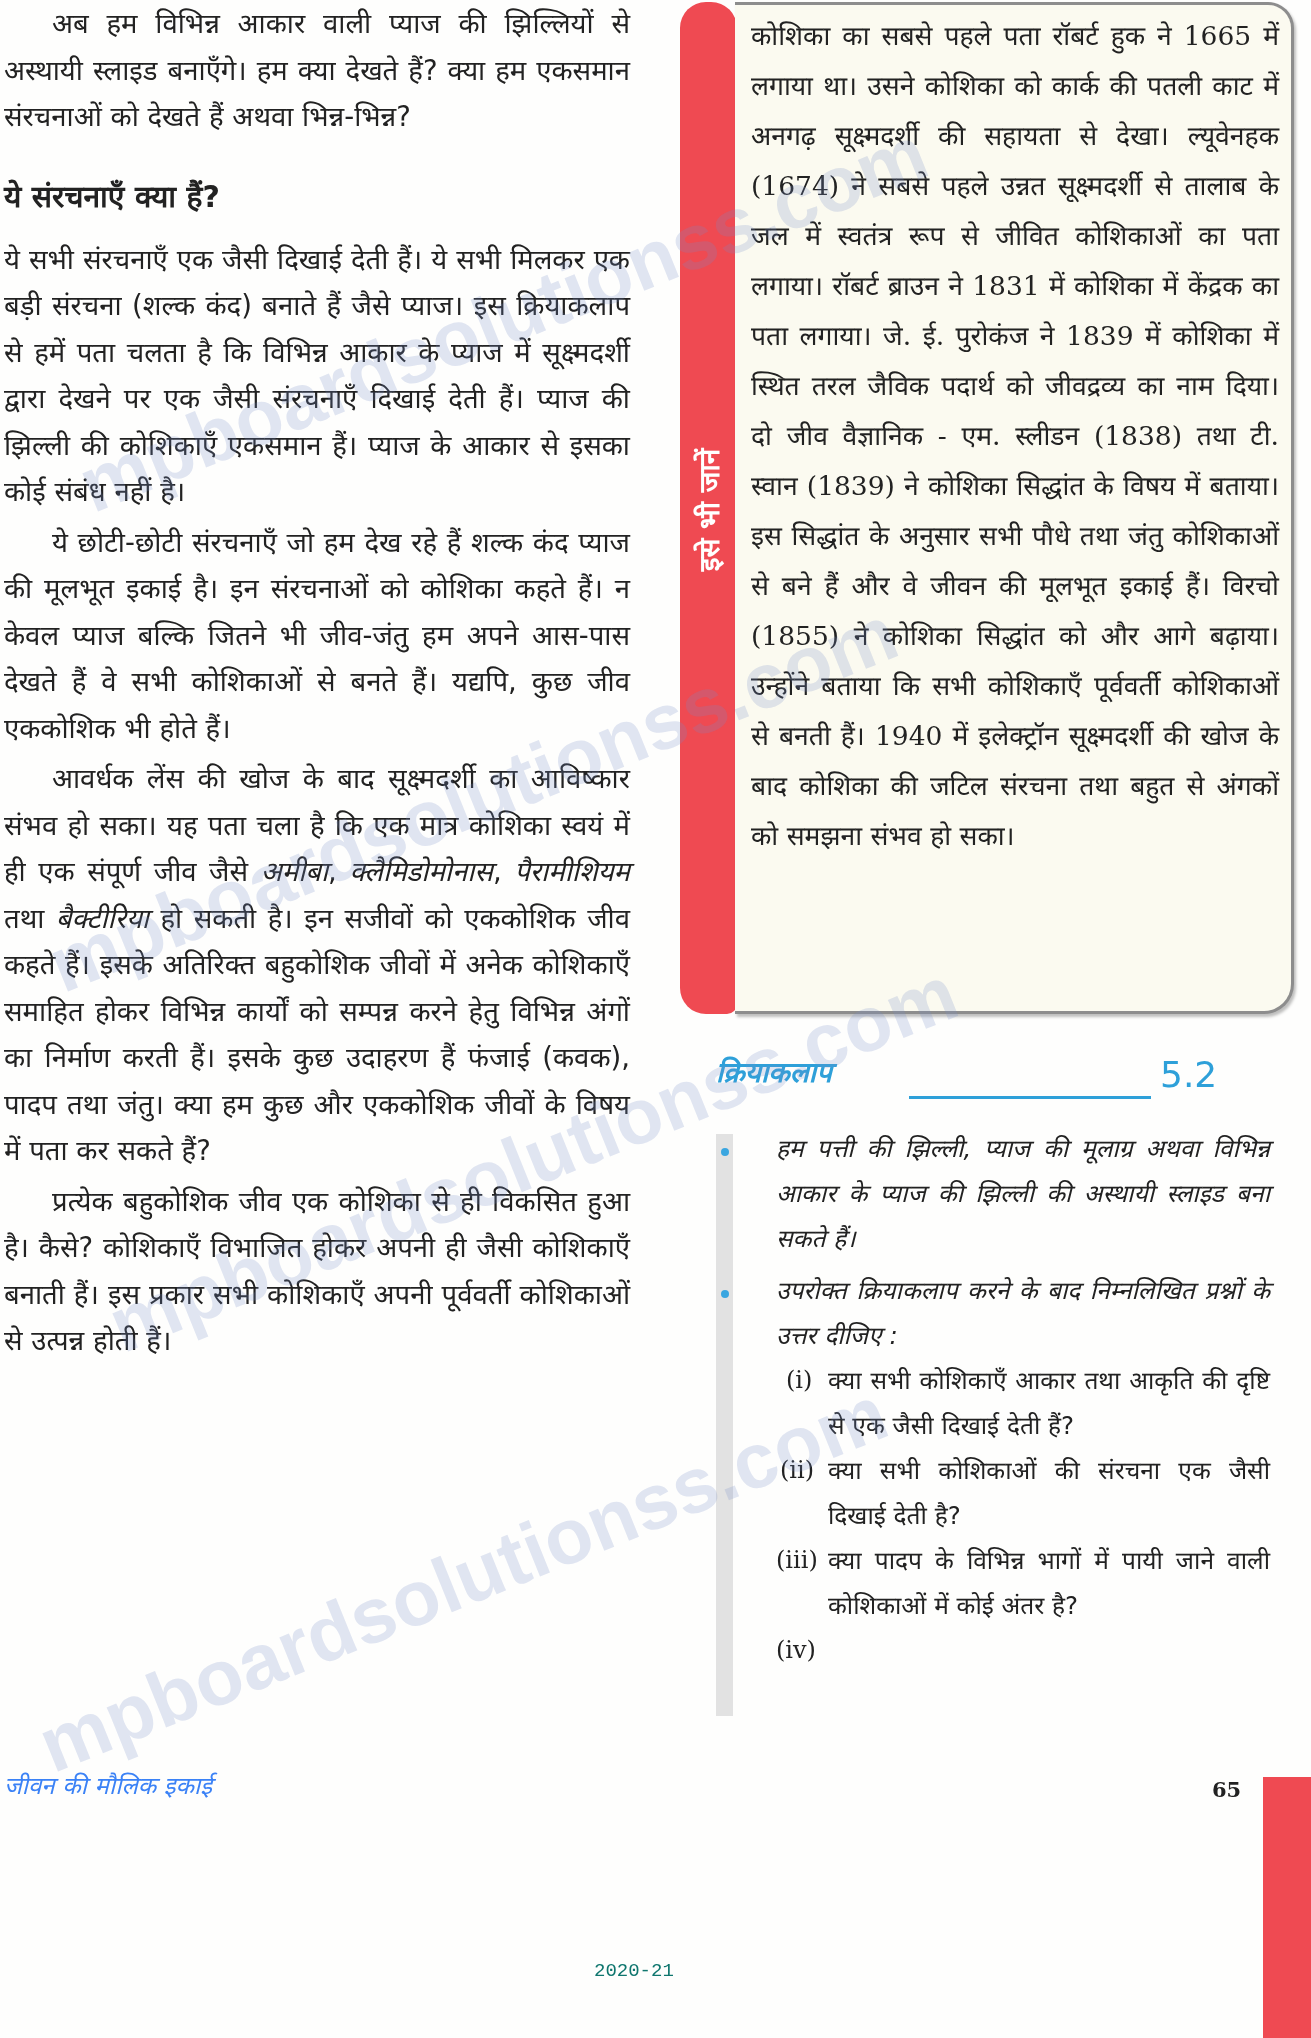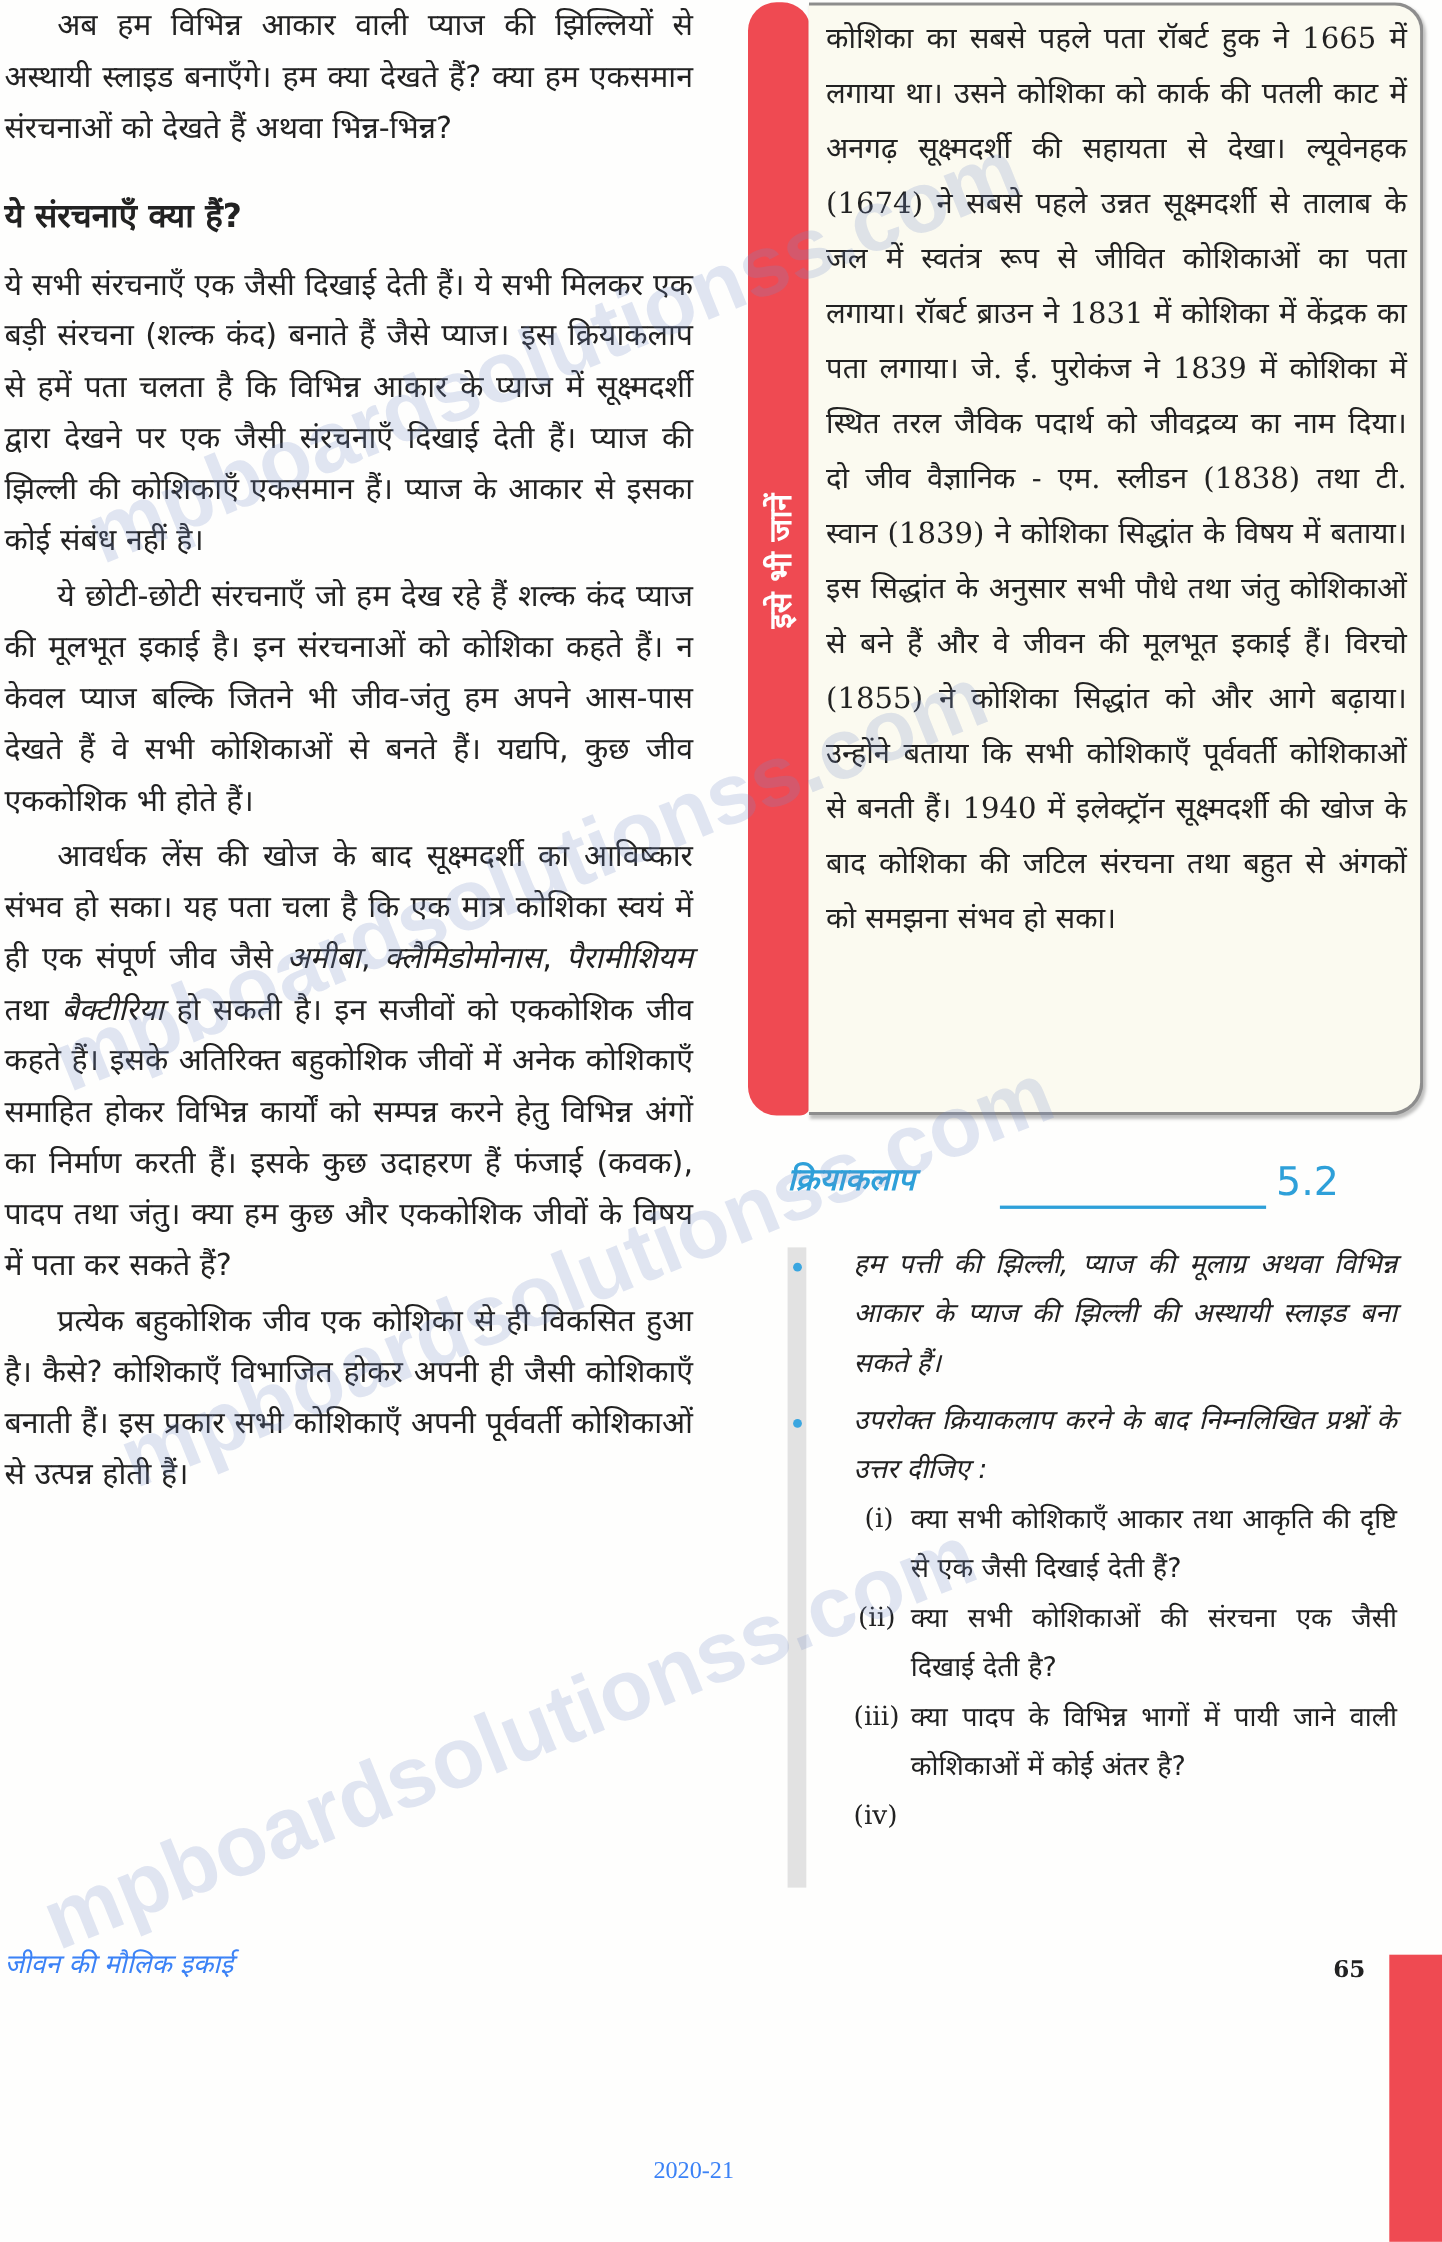--- a/index.html
+++ b/index.html
@@ -84,22 +84,22 @@
     position:absolute; left:4px; top:1768px; font-size:24px; font-style:italic; color:#3b82f6;
   }
   .page-num {
     position:absolute; left:1212px; top:1777px; font-size:21px; font-weight:bold;
     font-family:"DejaVu Serif", serif; color:#222;
   }
   .page-tab {
     position:absolute; left:1263px; top:1777px; width:48px; height:261px; background:#ef4a52;
   }
   .year {
-    position:absolute; left:594px; top:1960px; font-size:22px; color:#3b82f6;
-    font-family:Liberation Serif, serif;
+    position:absolute; left:594px; top:1960px; font-size:19px; color:#0f766e;
+    font-family:Liberation Mono, monospace;
   }
   .watermark {
     position:absolute; color:rgba(120,140,200,0.22); font-weight:bold;
     font-family:"Liberation Sans", sans-serif; font-size:78px; white-space:nowrap;
     transform-origin:left bottom; pointer-events:none;
   }
 </style>
 </head>
 <body>
 

